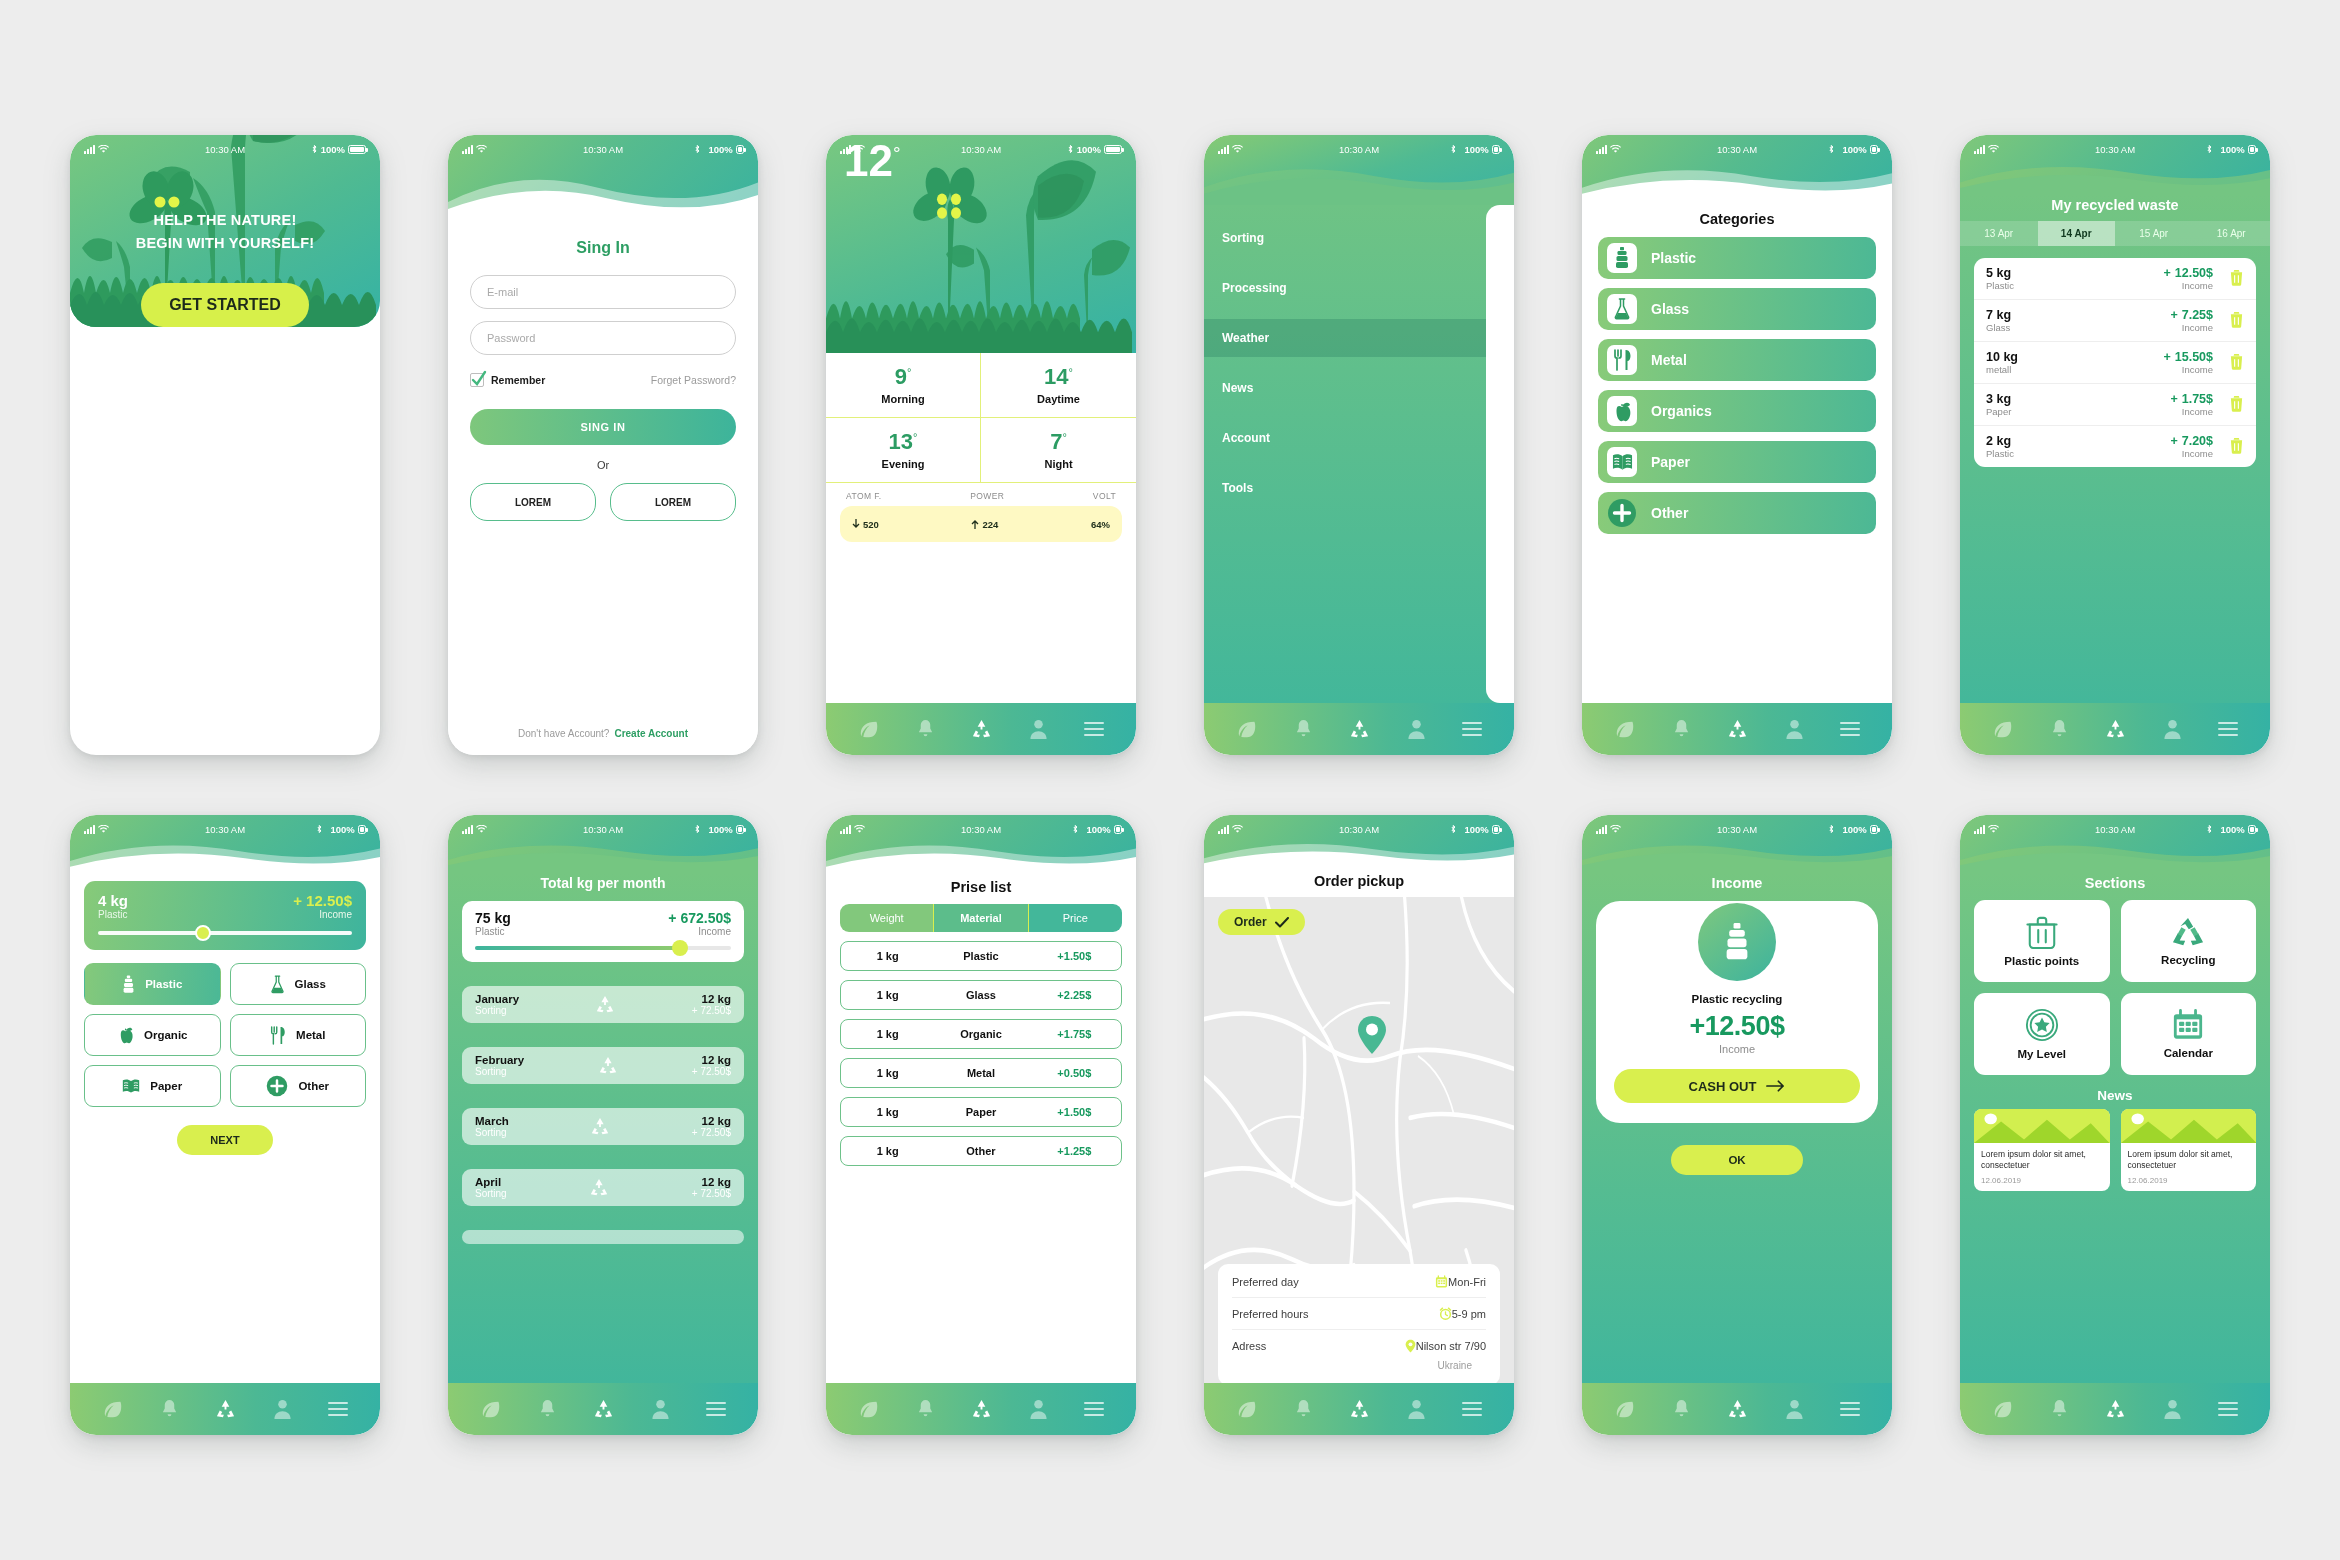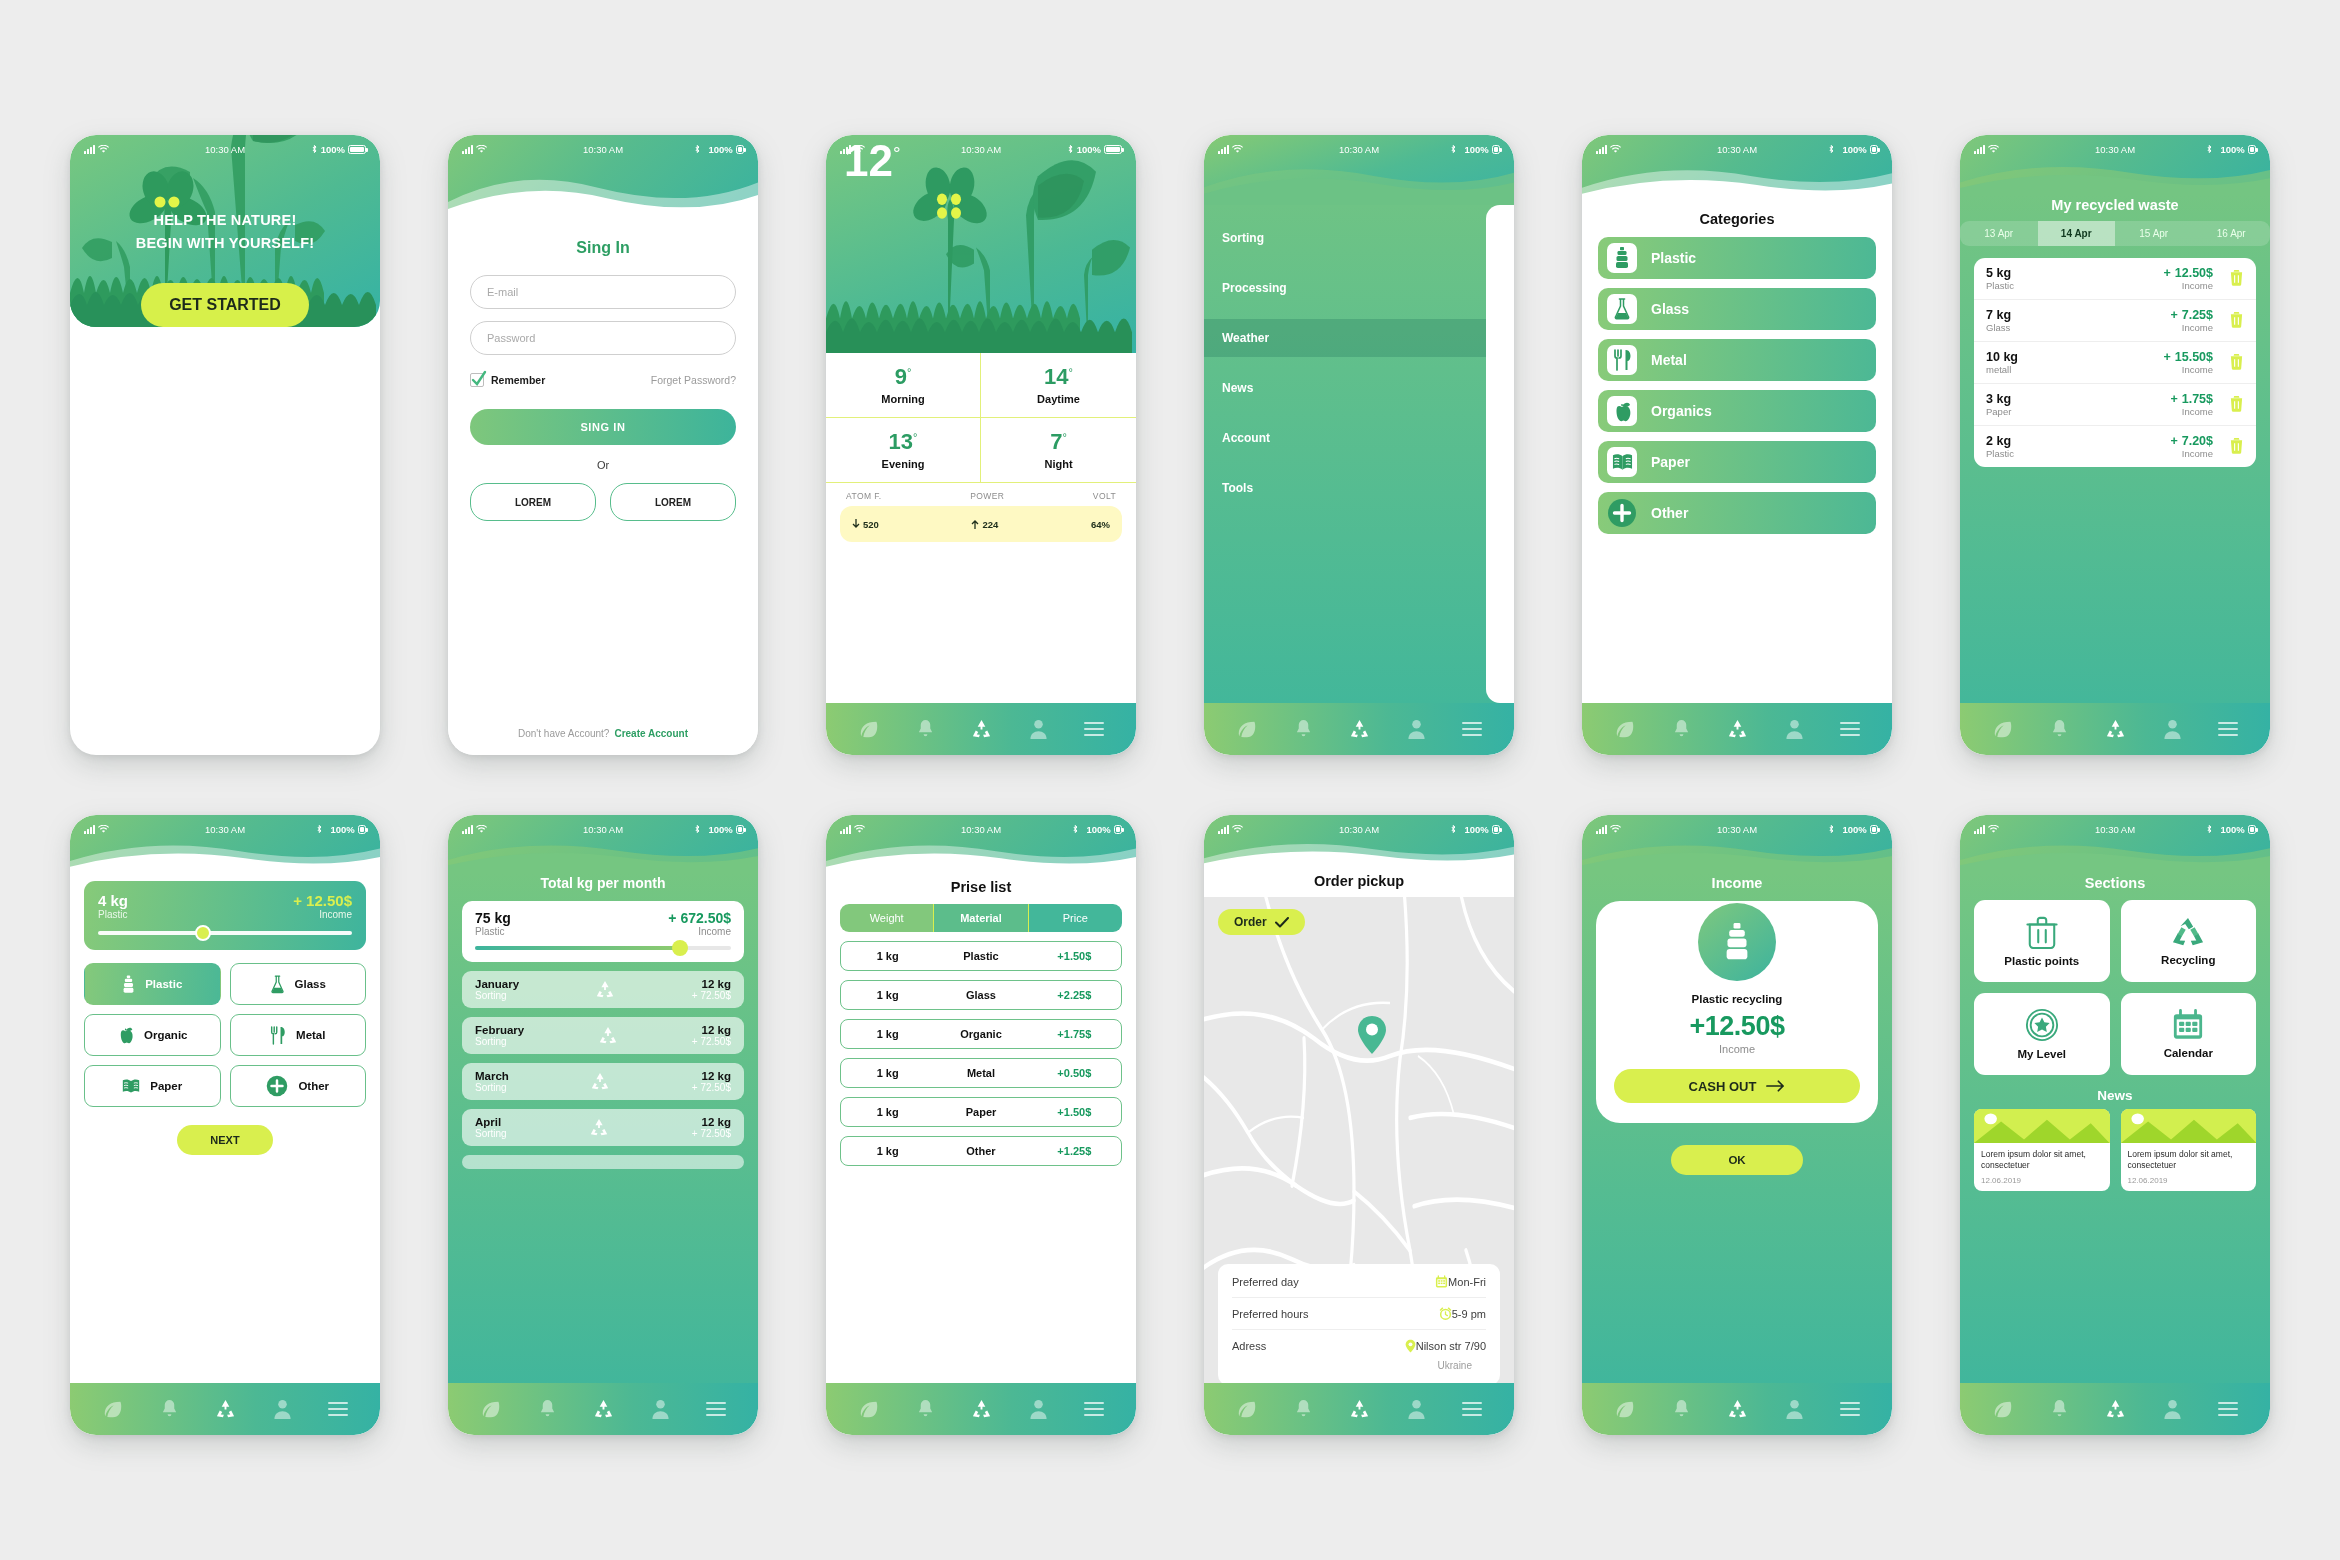--- a/index.html
+++ b/index.html
@@ -139,21 +139,21 @@
   .s5 h2 { text-align:center; font-size:14.5px; color:#111; margin: 6px 0 10px; }
   .catrow { height:42px; border-radius:10px; margin-bottom:9px; display:flex; align-items:center; padding-left:9px; gap:14px;
             background: linear-gradient(95deg,#89cb79 0%, #4cb895 100%); }
   .catrow .ic { width:30px; height:30px; background:#fff; border-radius:7px; display:flex; align-items:center; justify-content:center; flex:0 0 30px; }
   .catrow .lb { color:#fff; font-size:14px; font-weight:bold; }
   .catrow.circ .ic { background:transparent; }
 
   
   .s6 .body { flex:1; background: linear-gradient(180deg,#74c582 0%, #44b79a 100%); display:flex; flex-direction:column; }
   .s6 h2 { text-align:center; color:#fff; font-size:14.5px; font-weight:bold; padding: 2px 0 8px; }
-  .dates { display:flex; background: rgba(255,255,255,0.16); border-radius: 9px; }
+  .dates { display:flex; background: rgba(255,255,255,0.16); }
   .dates div { flex:1; text-align:center; font-size:10px; color:#eaffea; padding:7px 0; }
   .dates div.on { background: rgba(255,255,255,0.42); color:#10391f; font-weight:bold; }
   .wcard { margin:12px 14px 0; background:#fff; border-radius:11px; overflow:hidden; }
   .wrow { display:flex; align-items:center; padding:8px 12px; border-bottom:1px solid #eee; gap:6px; }
   .wrow:last-child { border-bottom:none; }
   .wrow .kgs { flex:0 0 54px; }
   .wrow .kgs .k { font-size:12.5px; font-weight:bold; color:#111; }
   .wrow .kgs .m { font-size:9.5px; color:#8d8d8d; }
   .wrow .inc { flex:1; text-align:right; padding-right:10px; }
   .wrow .inc .a { font-size:12.5px; font-weight:bold; color:#17995e; white-space:nowrap; }
@@ -181,21 +181,21 @@
   .s8 .body { flex:1; background: linear-gradient(180deg,#75c681 0%, #42b69b 100%); padding: 0 14px; overflow:hidden; }
   .s8 h2 { text-align:center; color:#fff; font-size:14px; font-weight:bold; padding: 2px 0 10px; }
   .totcard { background:#fff; border-radius:10px; padding:9px 13px 12px; }
   .totcard .t { display:flex; justify-content:space-between; }
   .totcard .kg { font-size:14px; font-weight:bold; color:#111; }
   .totcard .amt { font-size:14px; font-weight:bold; color:#17995e; }
   .totcard .sub { font-size:10px; color:#8d8d8d; }
   .totcard .sl { margin-top:9px; height:4px; background:#e7e7e7; border-radius:3px; position:relative; }
   .totcard .sl .fill { position:absolute; left:0; top:0; bottom:0; border-radius:3px; background: linear-gradient(90deg,#3db49d,#8fcb6e); }
   .totcard .sl .knob { position:absolute; top:-6px; width:16px; height:16px; border-radius:50%; background:#d9ef4e; }
-  .mrow { margin-top:9px; background: rgba(255,255,255,0.62); border-radius:9px; padding:7px 13px;
+  .mrow { margin-top:24px; background: rgba(255,255,255,0.62); border-radius:9px; padding:7px 13px;
           display:flex; align-items:center;justify-content:flex-end; }
   .mrow .l .mn { font-size:11.5px; font-weight:bold; color:#111; }
   .mrow .l .ms { font-size:10px; color:#fff; }
   .mrow .mid { flex:1; display:flex; justify-content:center; }
   .mrow .r { text-align:right; }
   .mrow .r .mk { font-size:11.5px; font-weight:bold; color:#111; }
   .mrow .r .mi { font-size:10px; color:#fff; }
 
   
   .s9 .body { flex:1; background:#fff; padding: 0 14px; }

